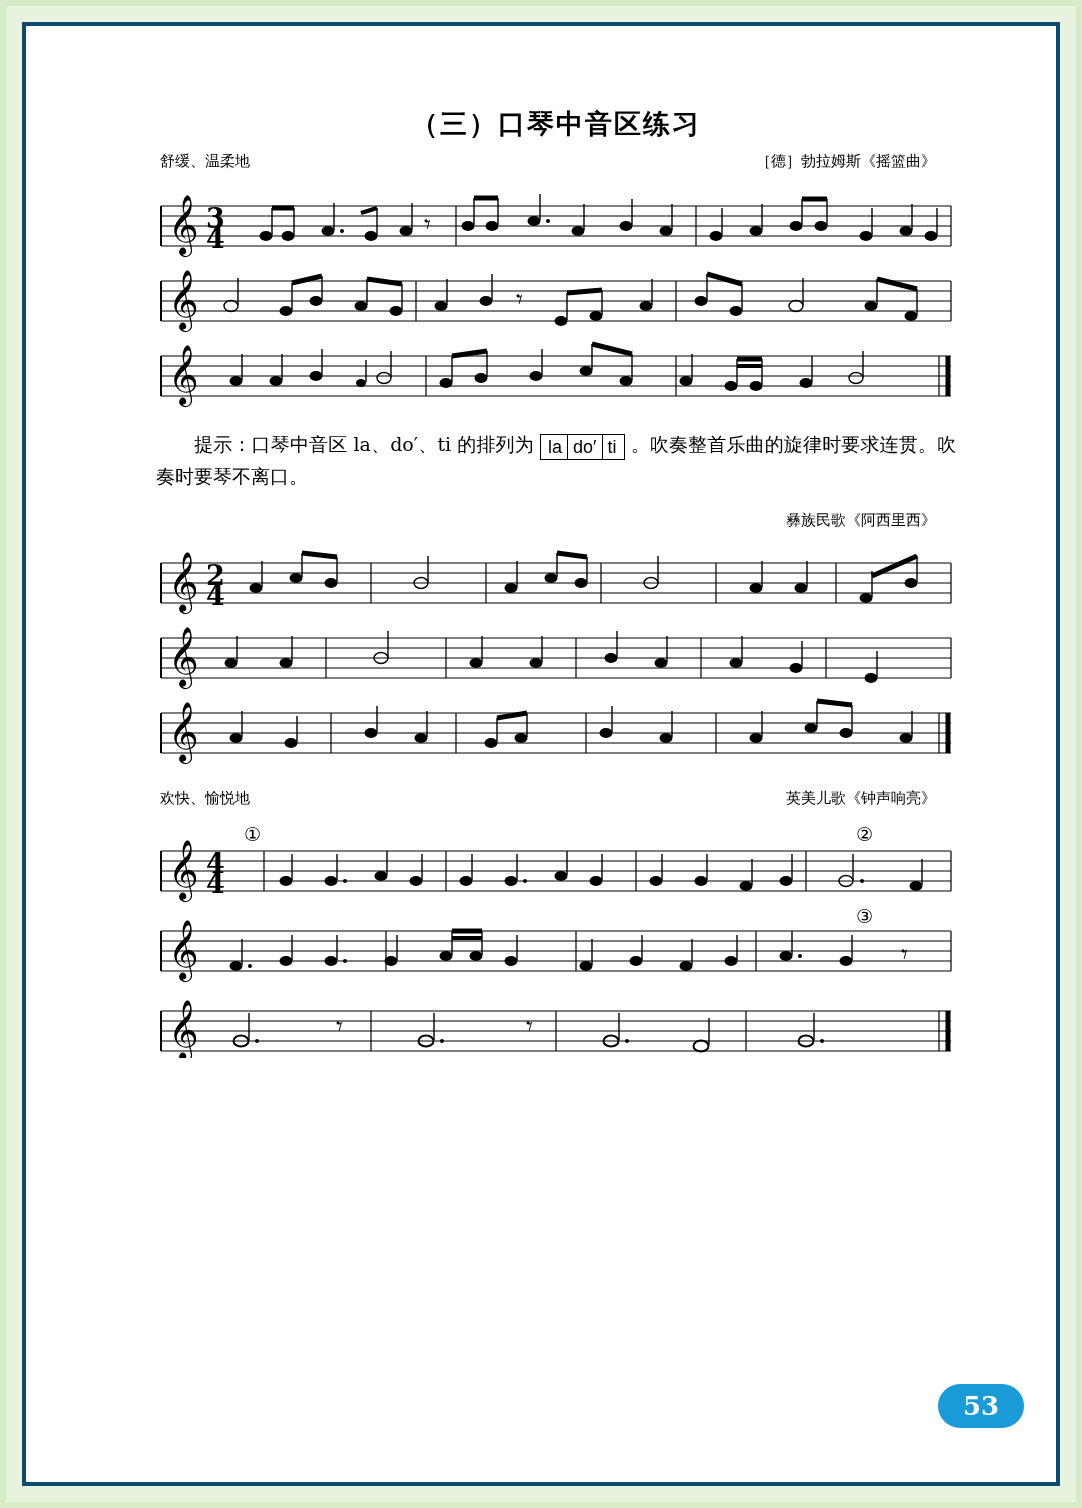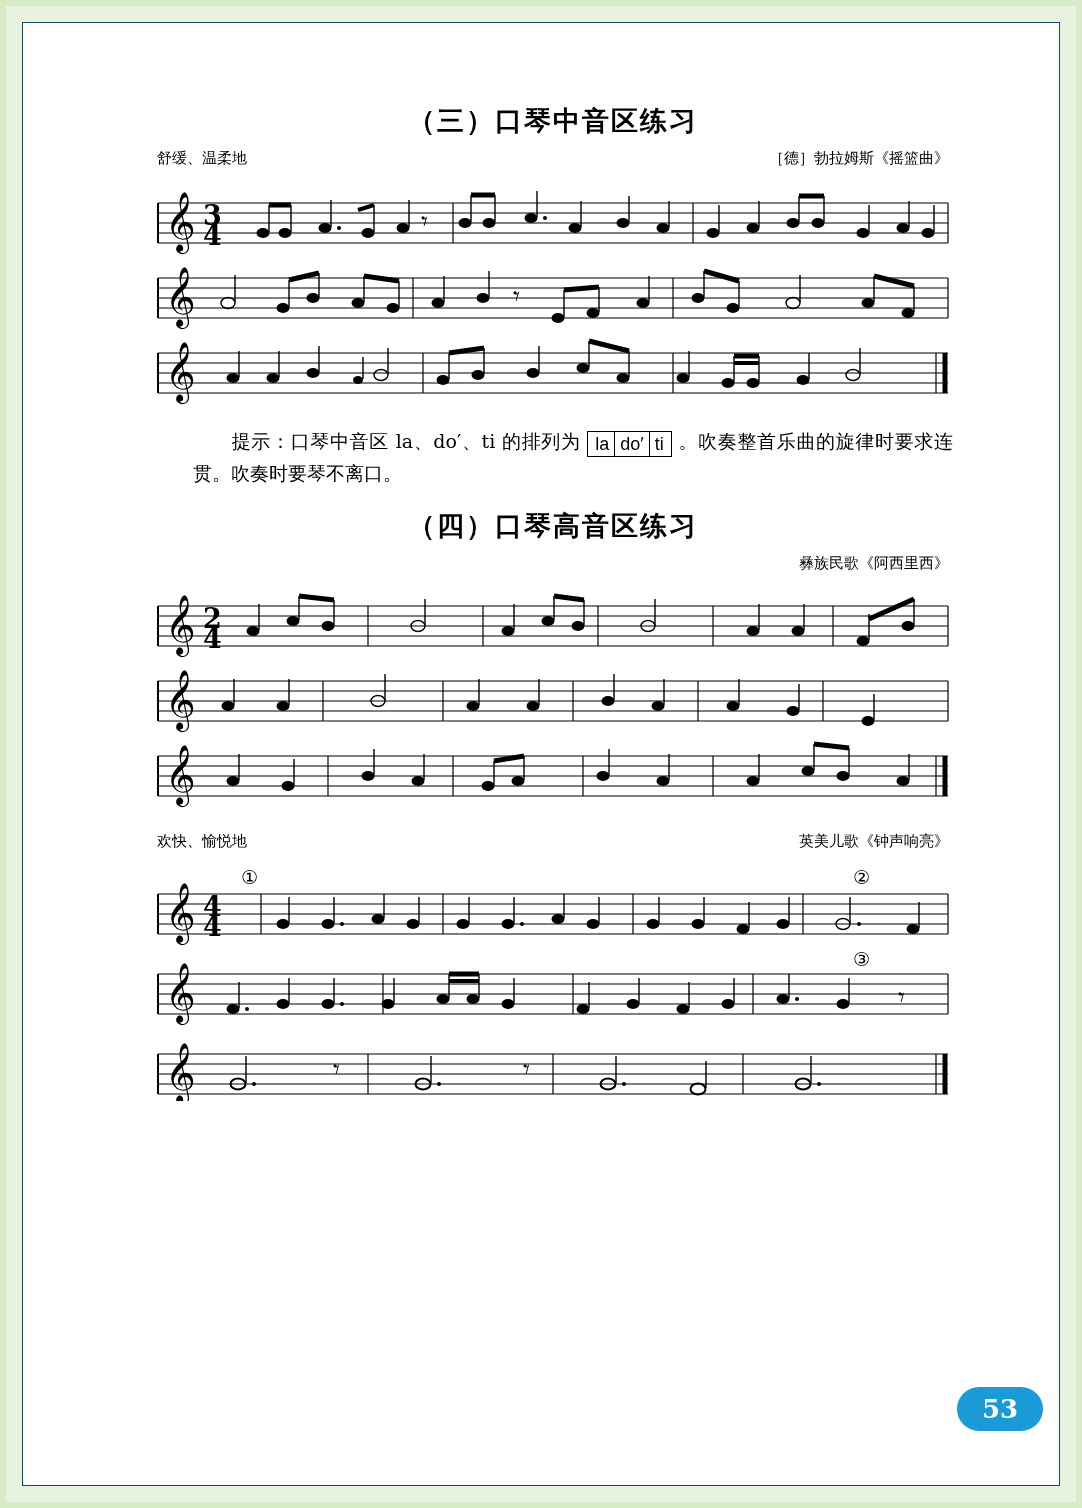--- a/index.html
+++ b/index.html
@@ -8,21 +8,21 @@
     background:#e8f3df;
     font-family:"Liberation Serif", serif;
     overflow:hidden;
     position:relative;
   }
   .page-frame{
     position:absolute;
     left:22px;top:22px;
     width:1038px;height:1464px;
     background:#ffffff;
-    border:1px solid #0c4a6e;
+    border:4px solid #0c4a6e;
     box-sizing:border-box;
   }
   .outer-border{
     position:absolute;
     left:0;top:0;width:1082px;height:1508px;
     box-sizing:border-box;
     border:6px solid #d6ebc6;
     pointer-events:none;
   }
   .content{
@@ -39,49 +39,48 @@
     margin:0 0 10px 0;
     color:#000;
   }
   .meta-row{
     position:relative;
     height:28px;
     font-size:15px;
     font-family:"DejaVu Serif", serif;
   }
   .meta-left{position:absolute;left:4px;top:0;}
-  .meta-right{position:absolute;right:4px;top:0;}
+  .meta-right{position:absolute;right:20px;top:0;}
   .stave-block{margin-top:6px;}
   .tip{
     font-size:19px;
     line-height:32px;
     font-family:"DejaVu Serif", serif;
     text-align:justify;
     margin-top:12px;
-    margin-left:40px;
   }
   .tip .indent{display:inline-block;width:38px;}
   .solfa-box{
     display:inline-block;
     border:1.5px solid #000;
     padding:0 2px;
     vertical-align:-2px;
     font-family:"Liberation Sans", sans-serif;
     font-size:18px;
     line-height:24px;
   }
   .solfa-box span{
     display:inline-block;
     padding:0 5px;
     border-right:1.5px solid #000;
   }
   .solfa-box span:last-child{border-right:none;}
   .page-num{
     position:absolute;
-    right:16px;
+    right:32px;
     bottom:54px;
     width:86px;height:44px;
     background:#1a9ad7;
     border-radius:22px;
     color:#fff;
     font-family:"DejaVu Serif", serif;
     font-size:26px;
     font-weight:bold;
     display:flex;align-items:center;justify-content:center;
   }
@@ -281,21 +280,20 @@
       <p class="tip">
         <span class="indent"></span><span>提示：</span><span>口琴中音区 la、do′、ti 的排列为</span>
         <span class="solfa-box">
           <span>la</span><span>do′</span><span>ti</span>
         </span>
         <span>。吹奏整首乐曲的旋律时要求连贯。吹奏时要琴不离口。</span>
       </p>
     </div>
 
     <div style="margin-top:14px;">
-      <h2 class="section-title">（四）口琴高音区练习</h2>
 
       <div class="meta-row" style="height:26px;text-decoration:underline;">
         <div class="meta-right">彝族民歌《阿西里西》</div>
       </div>
 
       <div class="stave-block">
         <svg class="score" width="800" height="230" viewBox="0 0 800 230" xmlns="http://www.w3.org/2000/svg">
           <g stroke="#000" stroke-width="1.2">
             <line x1="5" y1="20" x2="795" y2="20"></line>
               <line x1="5" y1="30" x2="795" y2="30"></line>

